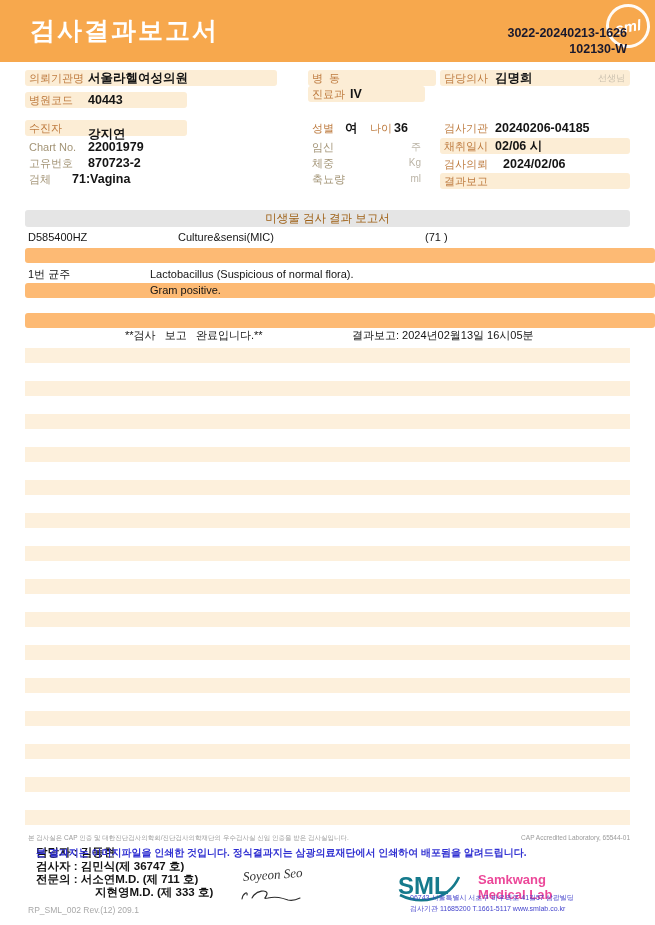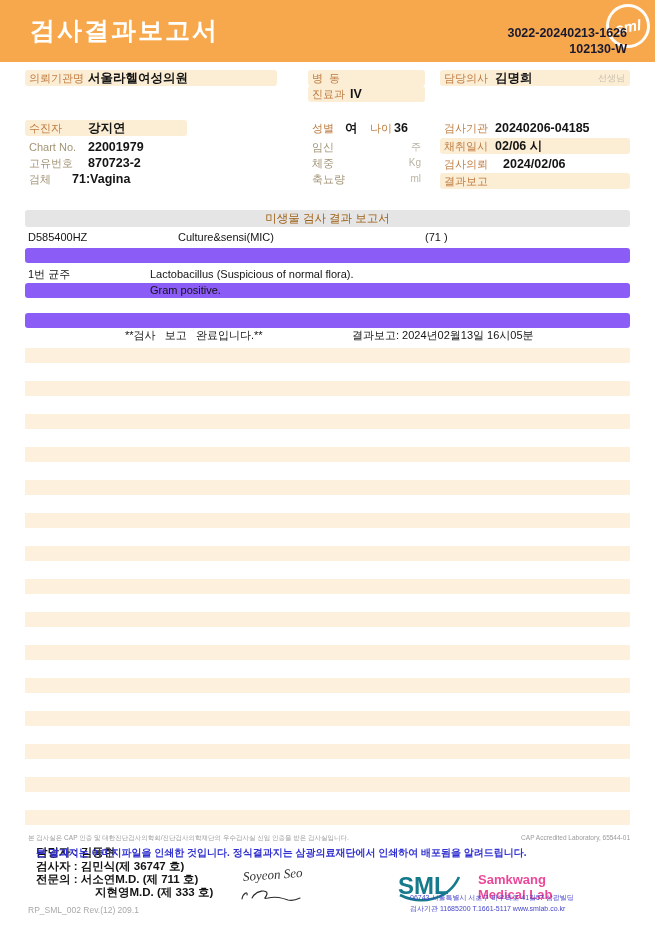--- a/index.html
+++ b/index.html
@@ -29,21 +29,21 @@
   .lblm { color:#BE7C40; }
   .val  { position:absolute; color:#141414; font-weight:bold; font-size:12.5px; }
   .unit { position:absolute; right:4px; color:#BBB4A6; font-size:10px; }
   .sfx  { position:absolute; right:5px; color:#C9BFAE; font-size:9px; }
 
   
   .band { position:absolute; left:25px; top:210px; width:605px; height:17px; background:#e5e5e5; border-radius:3px;
           text-align:center; font-size:11.5px; line-height:17px; color:#9D5E12; }
   .mrow { position:absolute; left:25px; width:605px; height:16px; font-size:11px; line-height:16px; color:#141414; }
   .mcell { position:absolute; }
-  .stripe-row { position:absolute; left:25px; width:605px; height:15px; background:#8b5cf6; border-radius:3px; font-size:11px; line-height:15px; color:#141414; }
+  .stripe-row { position:absolute; left:25px; width:605px; height:15px; background:#fdba74; border-radius:3px; font-size:11px; line-height:15px; color:#141414;padding-left:25px; }
   .stripes {
     position:absolute; left:25px; top:348px; width:605px; height:480px;
     background:repeating-linear-gradient(to bottom, #FDF0DC 0px, #FDF0DC 15px, #ffffff 15px, #ffffff 33px);
   }
 
   
   .tiny { position:absolute; top:834px; font-size:6.5px; color:#9a9a9a; }
   .blue-note { position:absolute; left:36px; top:846px; font-size:10px; font-weight:bold; color:#3232D2; }
   .sig-line { position:absolute; font-size:11.5px; font-weight:bold; color:#141414; }
   .handsig { position:absolute; left:243px; top:867px; font-family:"Liberation Serif", serif; font-style:italic; font-size:13px; color:#333; transform:rotate(-4deg); }
@@ -66,38 +66,42 @@
     <div class="hdr-nums">
       <div>3022-20240213-1626</div>
       <div>102130-W</div>
     </div>
   </div>
 
   <div class="row strip" style="left:25px; top:70px; width:252px;">
     <span class="lbl">의뢰기관명</span>
     <span class="val" style="left:63px;">서울라헬여성의원</span>
   </div>
+  <div class="row strip" style="left:25px; top:92px; width:162px;">
+    <span class="lbl">병원코드</span>
+    <span class="val" style="left:63px;">40443</span>
+  </div>
   <div class="row strip" style="left:25px; top:120px; width:162px;">
     <span class="lbl">수진자</span>
-    <span class="val" style="left:63px;">강지연</span>
+    <span class="val" style="left:63px;margin-top:6px;">강지연</span>
   </div>
   <div class="row" style="left:25px; top:139px; width:252px;">
     <span class="lbl2">Chart No.</span>
     <span class="val" style="left:63px;">22001979</span>
   </div>
   <div class="row" style="left:25px; top:155px; width:252px;">
     <span class="lbl2">고유번호</span>
     <span class="val" style="left:63px;">870723-2</span>
   </div>
   <div class="row" style="left:25px; top:171px; width:252px;">
     <span class="lbl2">검체</span>
     <span class="val" style="left:47px;">71:Vagina</span>
   </div>
 
-  <div class="row strip" style="left:308px; top:70px; width:117px;">
+  <div class="row strip" style="left:308px; top:70px; width:128px;">
     <span class="lbl pre">병  동</span>
   </div>
   <div class="row strip" style="left:308px; top:76px; width:117px;margin-top:10px;">
     <span class="lbl">진료과</span>
     <span class="val" style="left:42px;">IV</span>
   </div>
   <div class="row" style="left:308px; top:120px; width:117px;">
     <span class="lblm" style="position:absolute; left:4px;">성별</span>
     <span class="val" style="left:37px;">여</span>
     <span class="lblm" style="position:absolute; left:62px;">나이</span>

